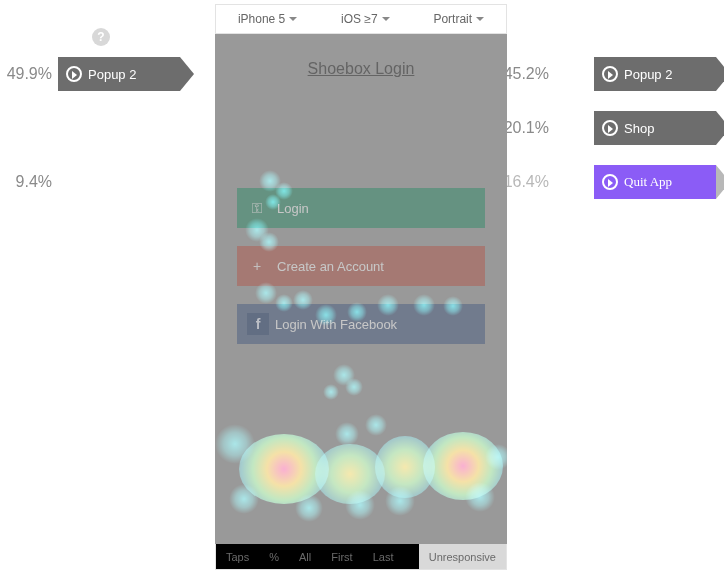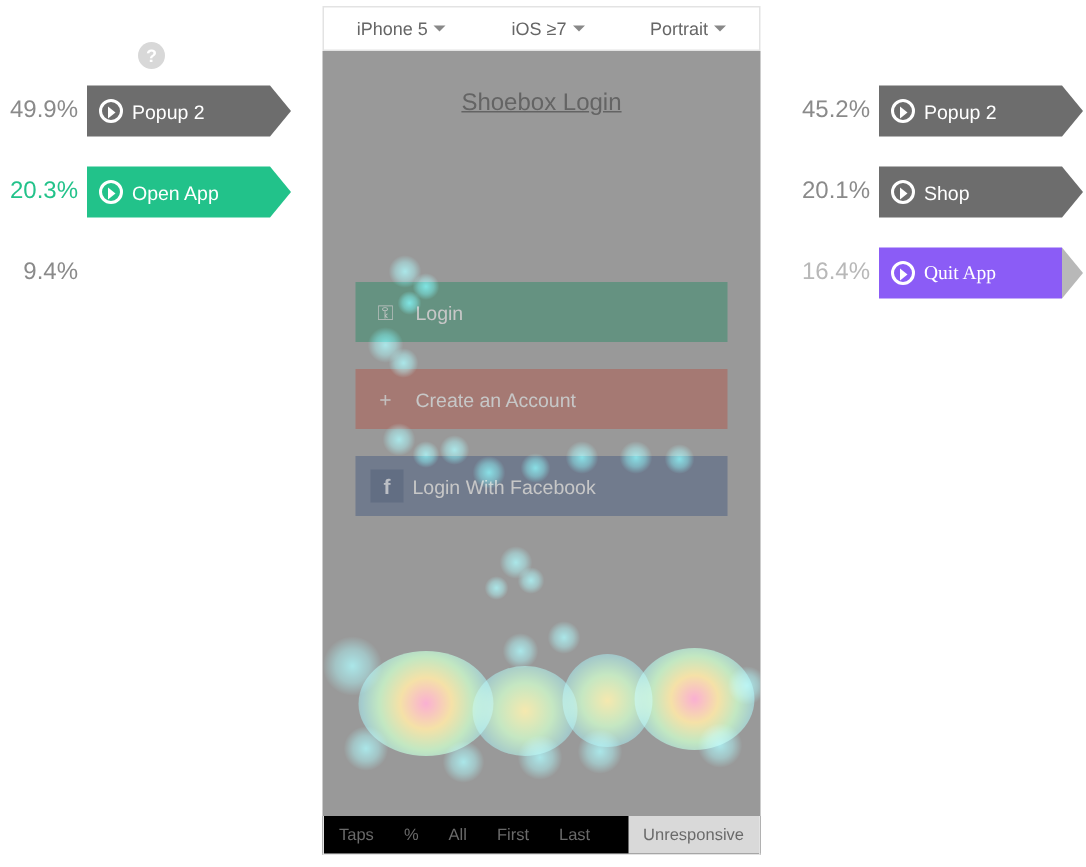--- a/index.html
+++ b/index.html
@@ -29,21 +29,21 @@
   }
 
   
   .side-row {
     position: absolute;
     display: flex;
     align-items: center;
     height: 24px;
   }
   .side-row.left { left: 0; }
-  .side-row.right { left: 528px; }
+  .side-row.right { left: 497px; gap: 39px; }
   .pct {
     width: 58px;
     text-align: right;
     font-size: 16px;
     color: #8a8a8a;
     padding-right: 6px;
   }
   .pct.green { color: #22c28a; }
   .pct.grey-light { color: #b8b8b8; }
 
@@ -204,27 +204,20 @@
 
   <div class="help-icon">?</div>
 
   <div class="side-row left" style="top:62px">
     <div class="pct">49.9%</div>
     <div class="arrow">
       <span class="play"></span>
       <span class="lbl">Popup 2</span>
     </div>
   </div>
-  <div class="side-row left" style="top:116px">
-    <div class="pct green">20.3%</div>
-    <div class="arrow green">
-      <span class="play"></span>
-      <span class="lbl">Open App</span>
-    </div>
-  </div>
   <div class="side-row left" style="top:170px">
     <div class="pct">9.4%</div>
   </div>
 
   <div class="side-row right" style="top:62px">
     <div class="pct">45.2%</div>
     <div class="arrow">
       <span class="play"></span>
       <span class="lbl">Popup 2</span>
     </div>

